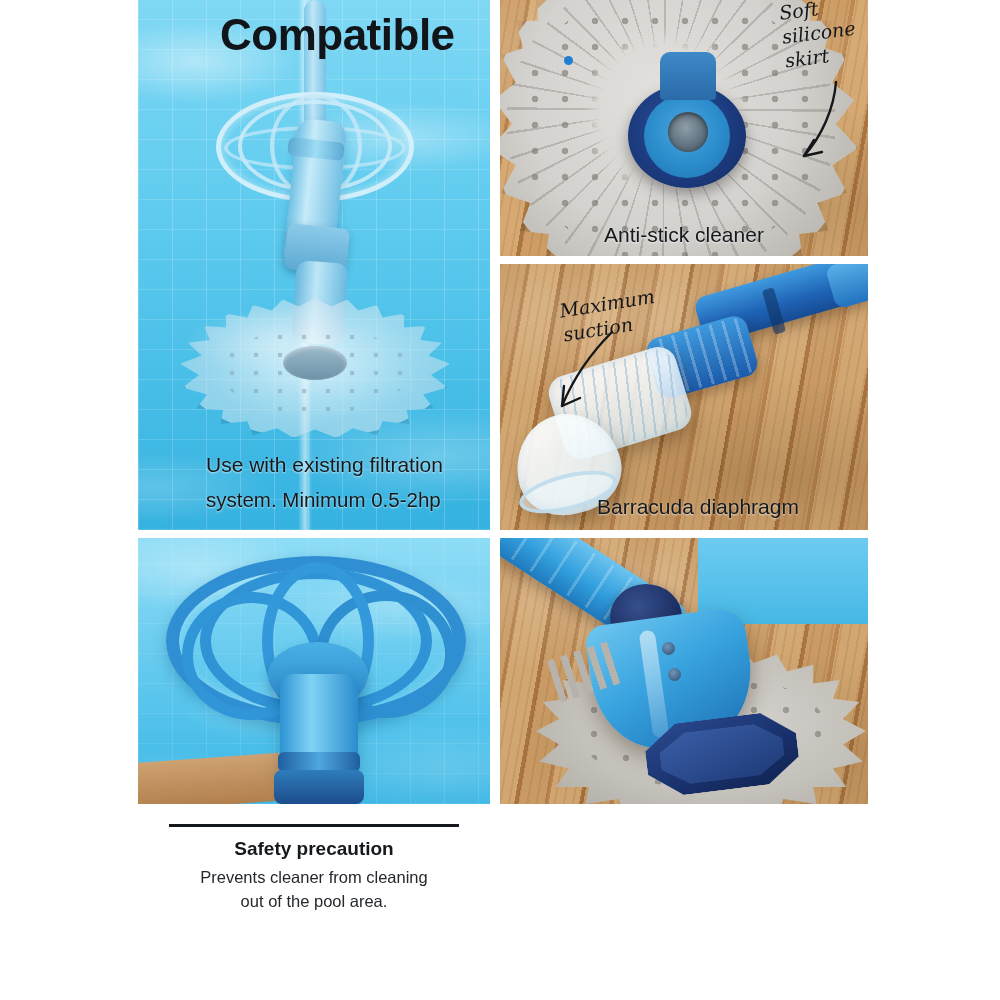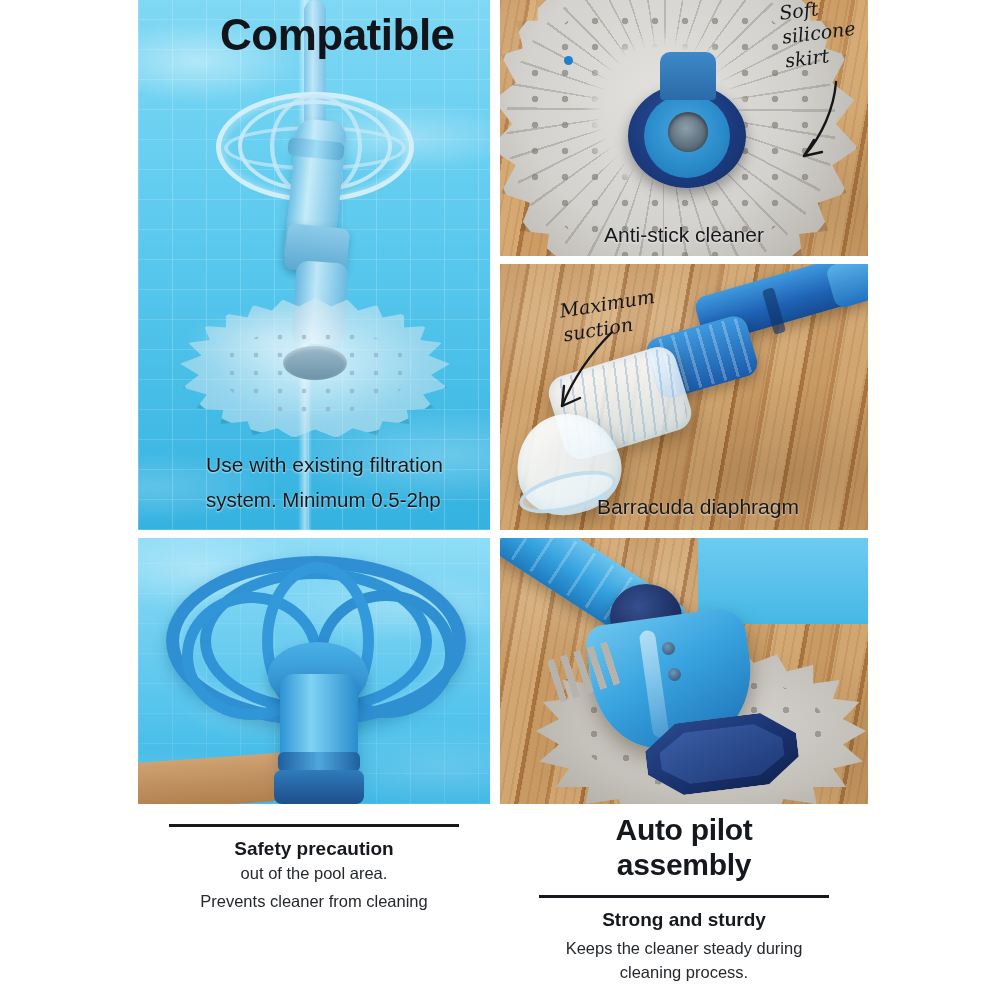--- a/index.html
+++ b/index.html
@@ -378,26 +378,18 @@
                 clip-path: polygon(22% 0%,78% 0%,100% 34%,100% 66%,78% 100%,22% 100%,0% 66%,0% 34%);"></div>
 
     <div style="position:absolute; left:52px; top:112px; width:64px; height:44px;
                 background: repeating-linear-gradient(90deg, #b6b3ad 0 7px, rgba(0,0,0,0) 7px 14px);
                 transform:rotate(-18deg); border-radius:4px;"></div>
   </div>
 
   <div class="cap-block" style="left:138px; top:812px; width:352px;">
     <div class="cap-rule" style="width:290px;"></div>
     <div class="cap-h2">Safety precaution</div>
+    <div class="cap-p">Prevents cleaner from cleaning</div>
     <div class="cap-p" style="margin-top:2px;">out of the pool area.</div>
-    <div class="cap-p">Prevents cleaner from cleaning</div>
-  </div>
-
-  <div class="cap-block" style="left:500px; top:812px; width:368px;">
-    <div class="cap-h1">Auto pilot</div>
-    <div class="cap-h1">assembly</div>
-    <div class="cap-rule" style="width:290px;"></div>
-    <div class="cap-h2">Strong and sturdy</div>
-    <div class="cap-p">Keeps the cleaner steady during</div>
-    <div class="cap-p" style="margin-top:2px;">cleaning process.</div>
-  </div>
+  </div>
+
 
 </div>
 
 </body></html>

